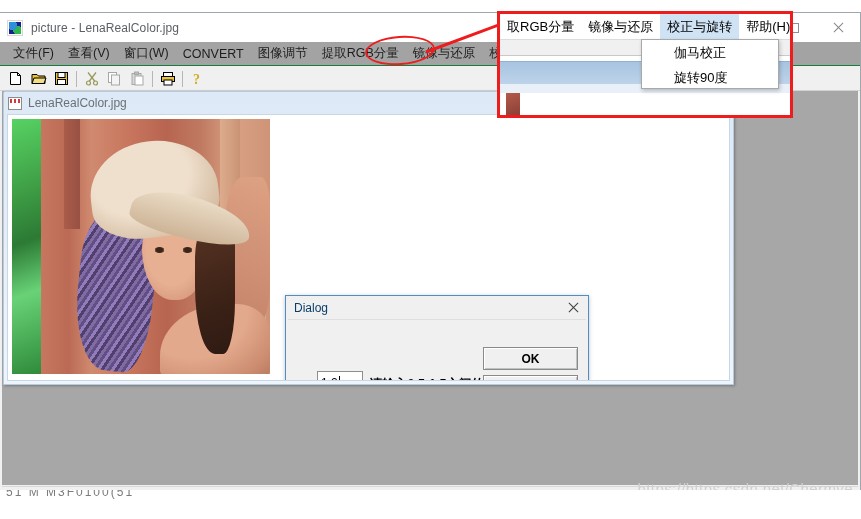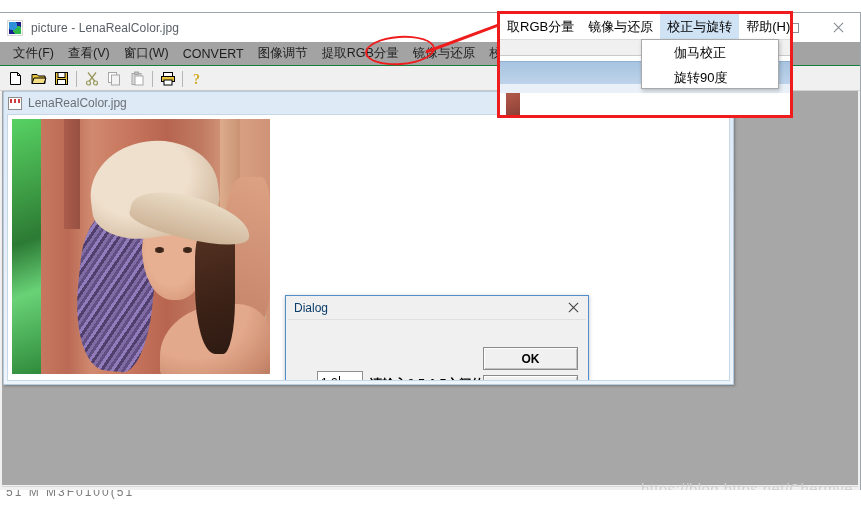--- a/index.html
+++ b/index.html
@@ -646,19 +646,19 @@
       <div class="co-mi active">校正与旋转</div>
       <div class="co-mi">帮助(H)</div>
     </div>
 
     <div class="co-dropdown">
       <div class="co-dd-item">伽马校正</div>
       <div class="co-dd-item">旋转90度</div>
     </div>
   </div>
 
-  <div class="watermark">https://blog.https.net/Chermve</div>
+  <div class="watermark">https://https.csdn.net/Chermve</div>
 
   <div class="bottom-strip">
     <div class="bottom-ghost">51  M  M3F0100(51</div>
   </div>
 
 </div>
 
 </body></html>

